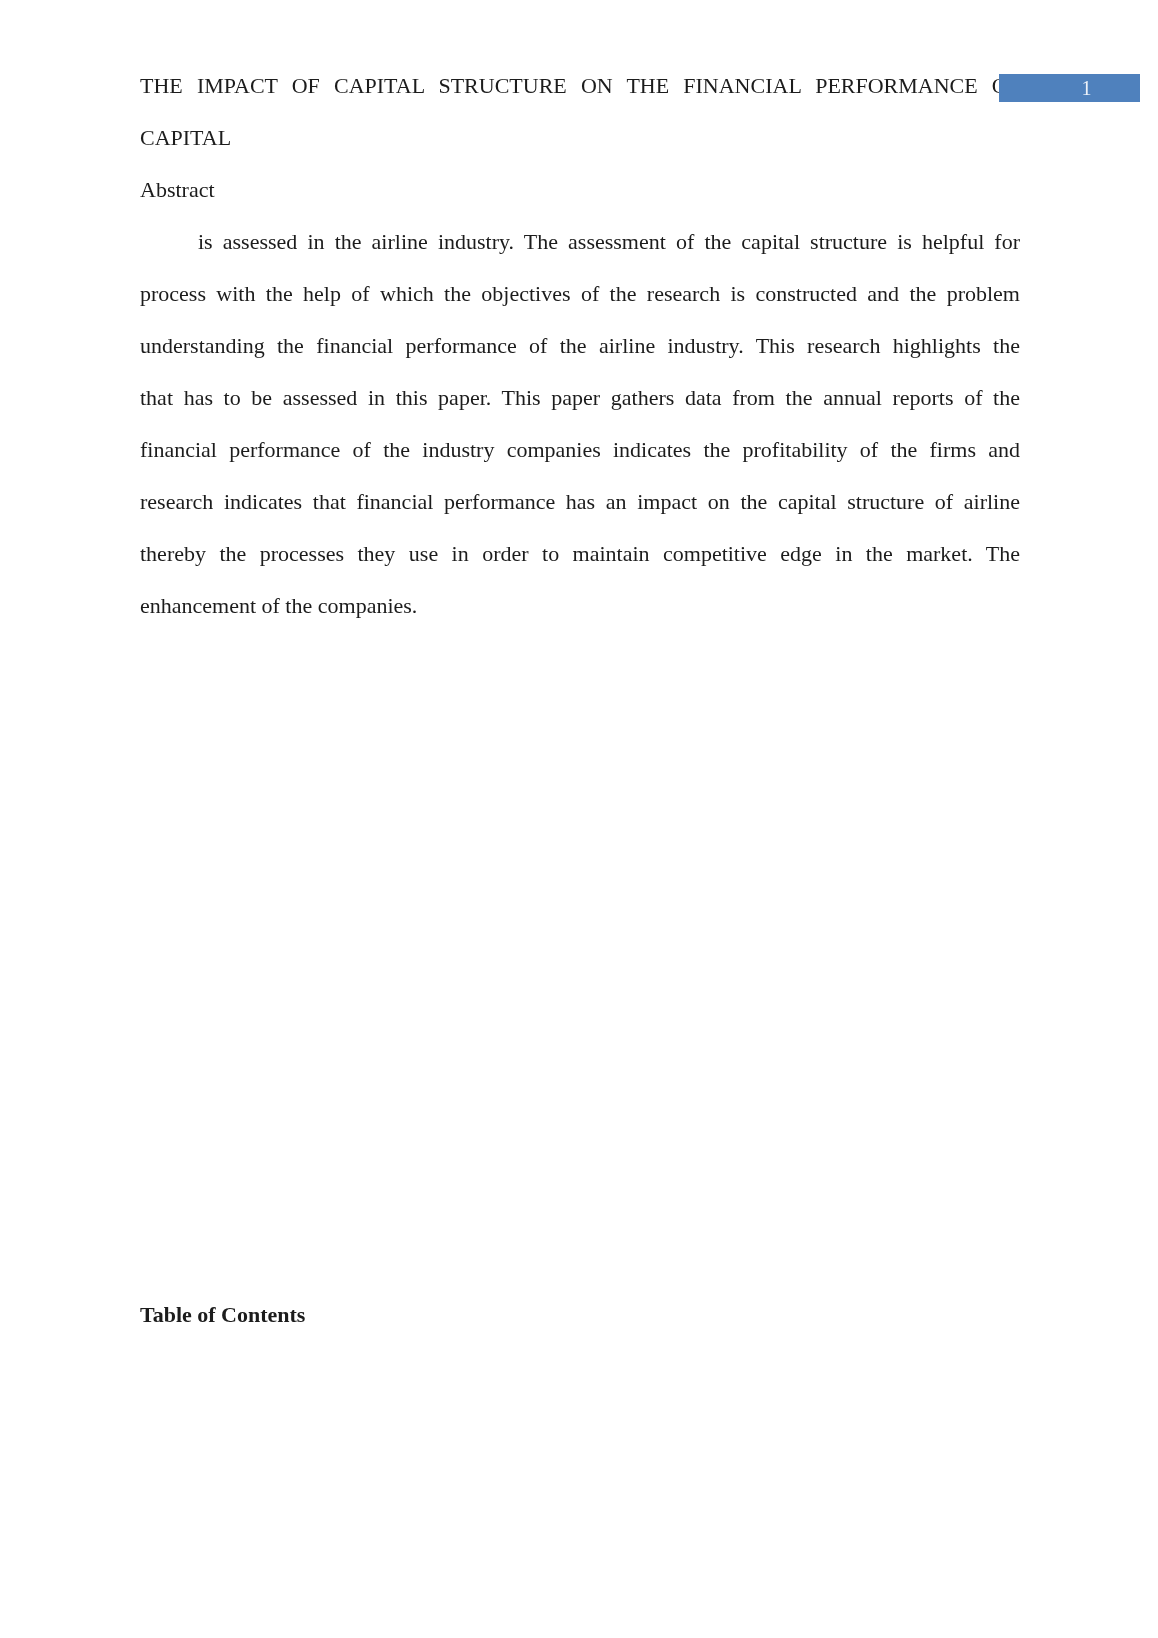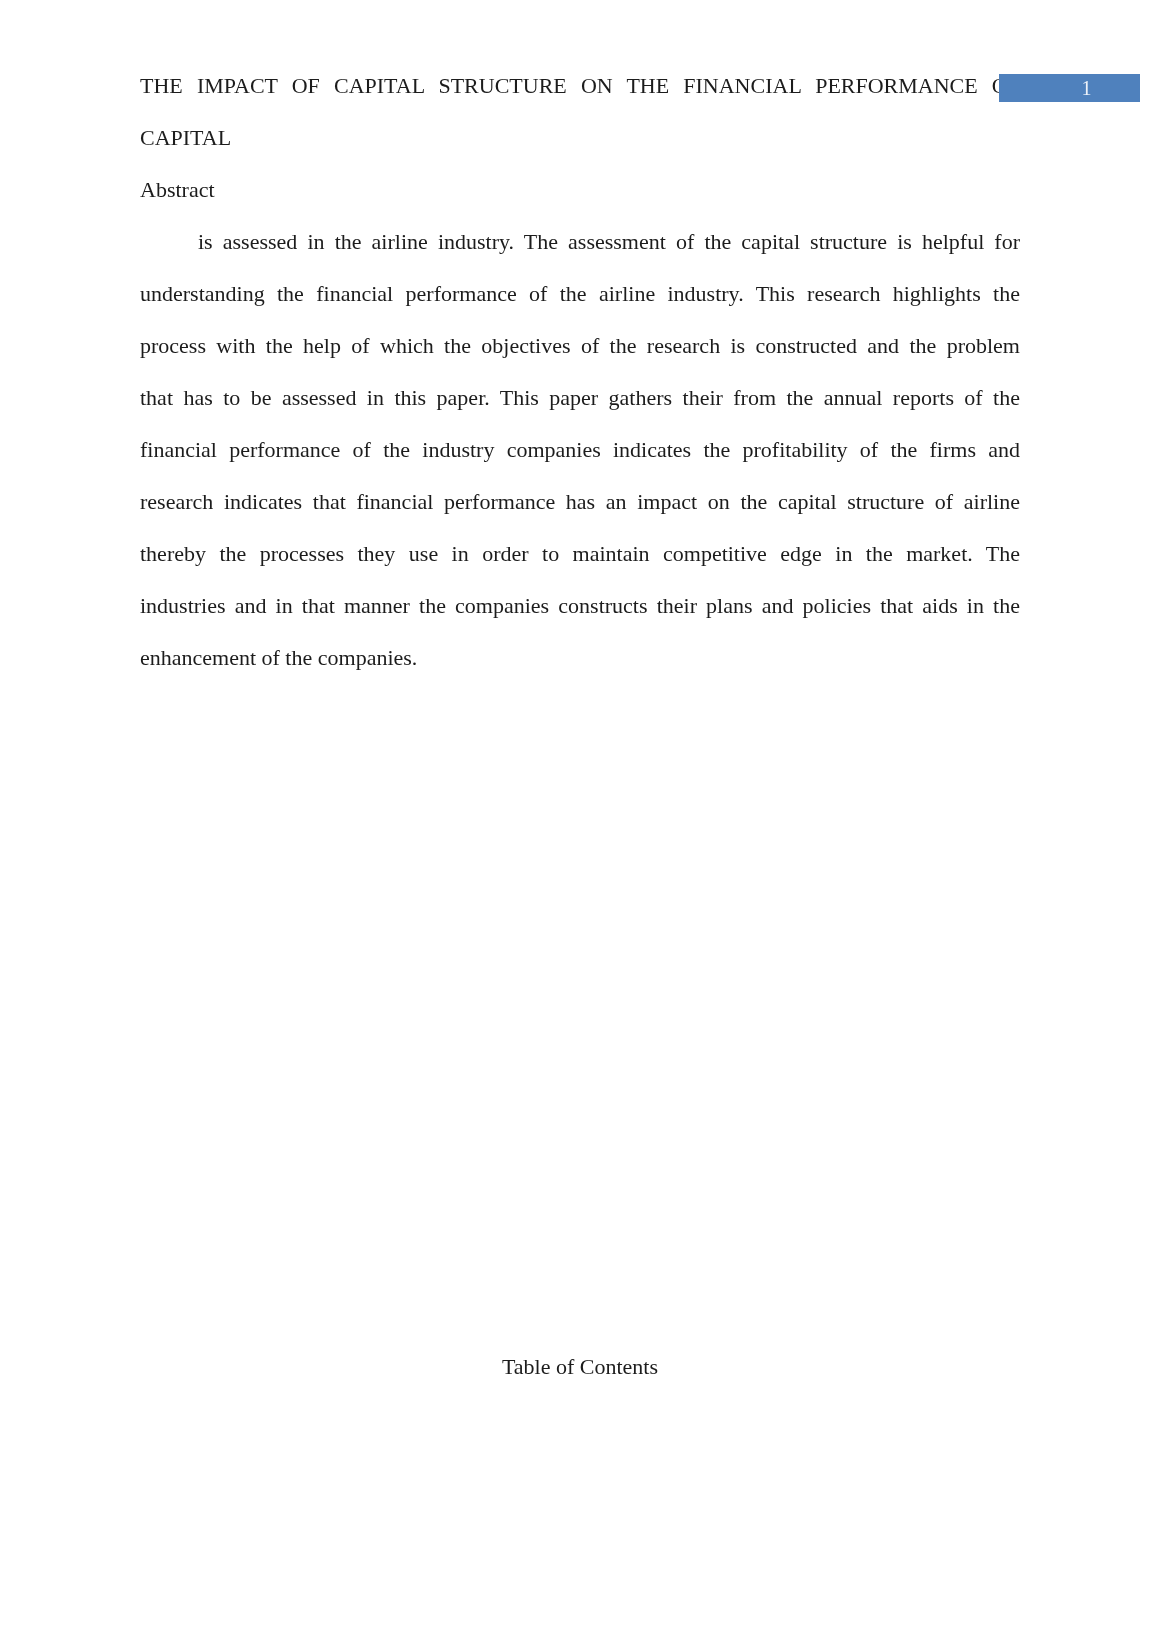--- a/index.html
+++ b/index.html
@@ -26,24 +26,24 @@
   }
   .paragraph .doc-line:first-child {
     text-indent: 58px;
   }
   .abstract-heading {
     font-weight: normal;
     font-size: 22px;
     line-height: 52px;
   }
   .toc-heading {
-    font-weight: normal;
+    font-weight: bold;
     font-size: 22px;
     line-height: 52px;
-    text-align: center;
+    text-align: left;
     margin-top: 657px;
   }
   .page-number-box {
     position: absolute;
     left: 999px;
     top: 74px;
     width: 141px;
     height: 28px;
     display: flex;
     align-items: center;
@@ -65,25 +65,24 @@
 
   <div class="running-head">
       <div class="doc-line">THE IMPACT OF CAPITAL STRUCTURE ON THE FINANCIAL PERFORMANCE OF</div>
       <div class="doc-line line-last">CAPITAL</div>
     </div>
 
   <div class="abstract-heading">Abstract</div>
 
   <div class="paragraph">
       <div class="doc-line">is assessed in the airline industry. The assessment of the capital structure is helpful for</div>
+      <div class="doc-line">process with the help of which the objectives of the research is constructed and the problem</div>
       <div class="doc-line">understanding the financial performance of the airline industry. This research highlights the</div>
-      <div class="doc-line">process with the help of which the objectives of the research is constructed and the problem</div>
-      <div class="doc-line">that has to be assessed in this paper. This paper gathers their from the annual reports of the</div>
+      <div class="doc-line">that has to be assessed in this paper. This paper gathers data from the annual reports of the</div>
       <div class="doc-line">financial performance of the industry companies indicates the profitability of the firms and</div>
       <div class="doc-line">research indicates that financial performance has an impact on the capital structure of airline</div>
       <div class="doc-line">thereby the processes they use in order to maintain competitive edge in the market. The</div>
-      <div class="doc-line">industries and in that manner the companies constructs their plans and policies that aids in the</div>
       <div class="doc-line line-last">enhancement of the companies.</div>
     </div>
 
   <div class="toc-heading">Table of Contents</div>
 
 </div>
 
 </body></html>

